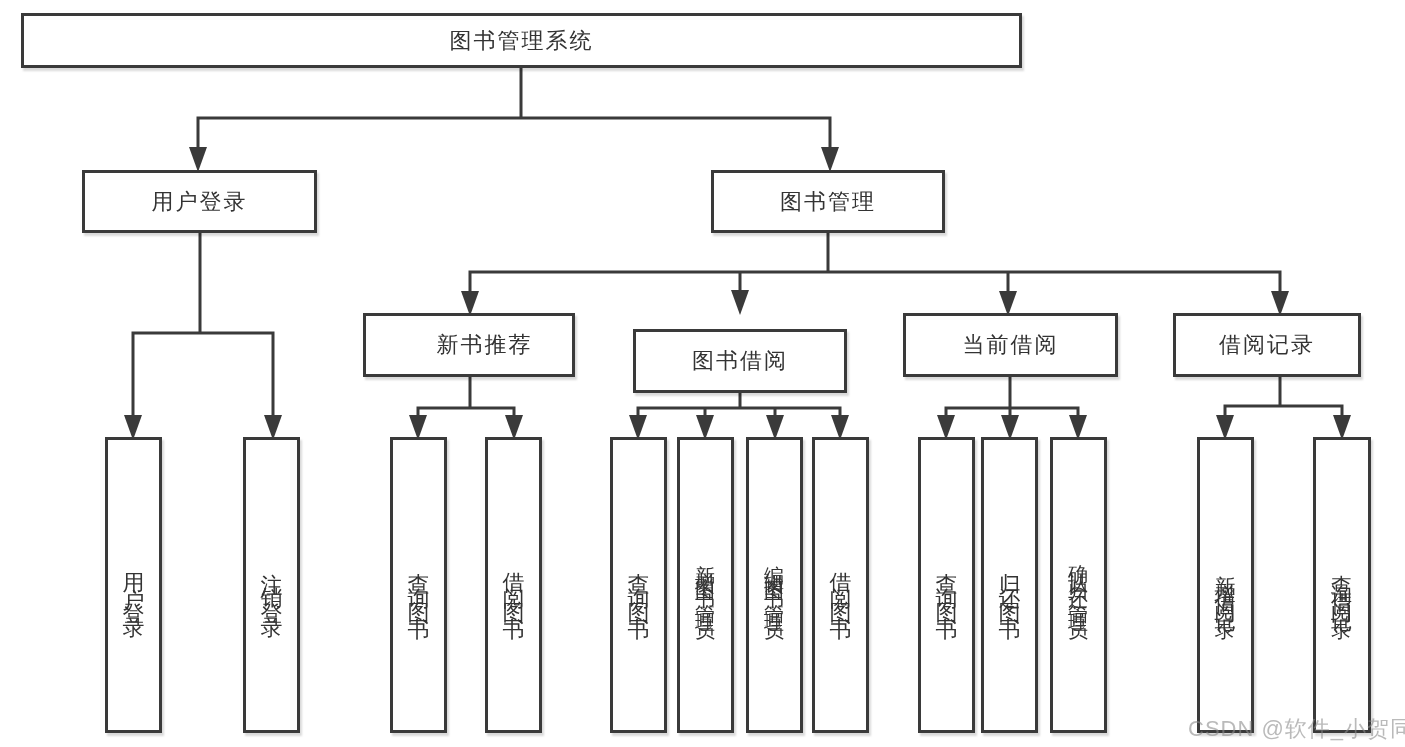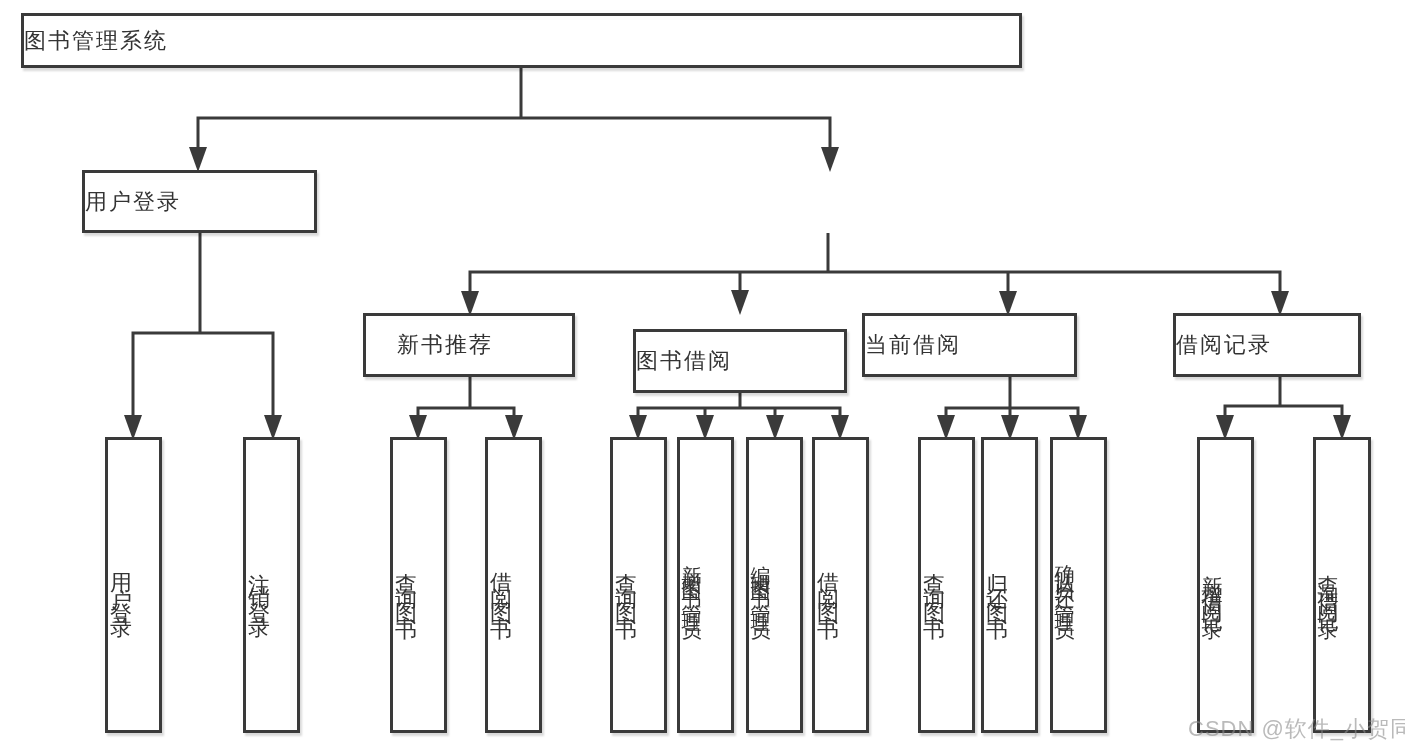--- a/index.html
+++ b/index.html
@@ -10,32 +10,31 @@
     overflow:hidden;
     font-family:"Liberation Sans","DejaVu Sans",sans-serif;
   }
   .wires{position:absolute;left:0;top:0;z-index:1;}
   .node,.leaf{
     position:absolute;
     box-sizing:border-box;
     background:#ffffff;
     border:3px solid #3a3a3a;
     box-shadow:2px 3px 2px rgba(0,0,0,0.15);
-    display:flex;align-items:center;
+    display:flex;align-items:center;justify-content:center;
     z-index:2;
     color:#333333;
-    font-family:Liberation Mono, monospace;
   }
   .node{font-size:22px;letter-spacing:2px;}
   .root{left:21px;top:13px;width:1001px;height:55px;}
   .n-login{left:82px;top:170px;width:235px;height:63px;}
   .n-bookmgmt{left:711px;top:170px;width:234px;height:63px;}
   .n-newbook{left:363px;top:313px;width:212px;height:64px;padding-left:31px;}
   .n-borrowing{left:633px;top:312px;width:214px;height:64px;margin-top:17px;}
-  .n-current{left:862px;top:313px;width:215px;height:64px;}
+  .n-current{left:903px;top:313px;width:215px;height:64px;}
   .n-records{left:1173px;top:313px;width:188px;height:64px;}
   .leaf{top:437px;width:57px;height:296px;}
   .l0{left:105px;}.l1{left:243px;}.l2{left:390px;}.l3{left:485px;}
   .l4{left:610px;}.l5{left:677px;}.l6{left:746px;}.l7{left:812px;}
   .l8{left:918px;}.l9{left:981px;}.l10{left:1050px;}
   .l11{left:1197px;}.l12{left:1313px;width:58px;}
   .vt{writing-mode:vertical-rl;text-orientation:mixed;color:#333333;line-height:1;}
   .ls4{font-size:22px;letter-spacing:15px;}
   .ls6{font-size:21px;letter-spacing:9px;}
   .ls9{font-size:20px;letter-spacing:8px;}
@@ -91,20 +90,23 @@
     </g>
   </svg>
 
   <div class="node root">
     <span>图书管理系统</span>
   </div>
 
   <div class="node n-login">
     <span>用户登录</span>
   </div>
+  <div class="node n-bookmgmt">
+    <span>图书管理</span>
+  </div>
 
   <div class="node n-newbook">
     <span>新书推荐</span>
   </div>
   <div class="node n-borrowing">
     <span>图书借阅</span>
   </div>
   <div class="node n-current">
     <span>当前借阅</span>
   </div>

